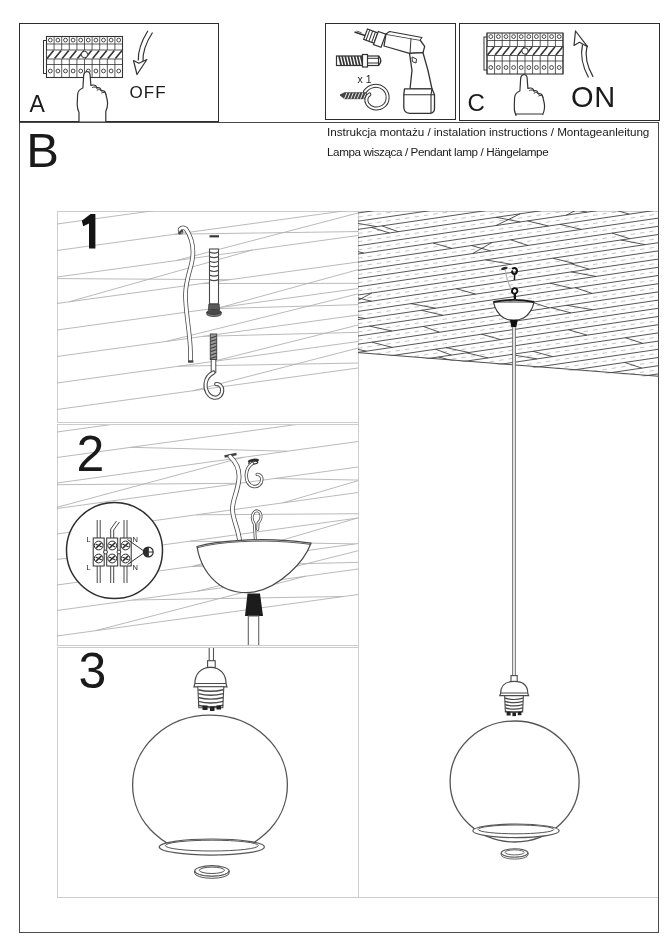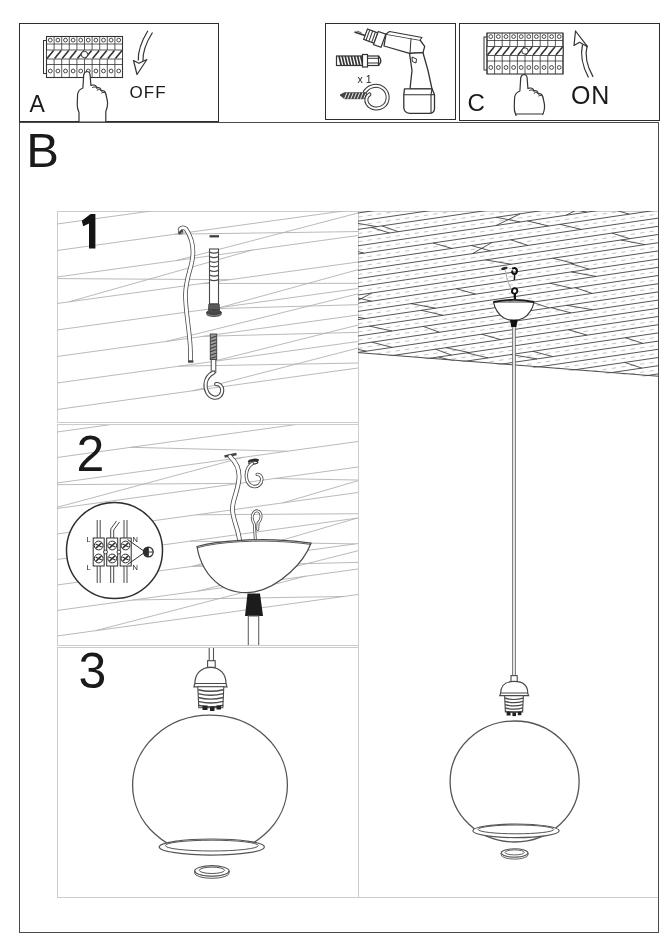--- a/index.html
+++ b/index.html
@@ -503,16 +503,18 @@
         <path d="M537.9,95.6 c2.1,-1.3 3.9,-0.8 4.8,1.3" fill="none" stroke="#333" stroke-width="1"></path>
 <path d="M588,77 C581,64 580,53 582,44" fill="none" stroke="#333" stroke-width="1.2"></path>
         <path d="M592.6,76.4 C585.6,64 584.6,53 586.6,45" fill="none" stroke="#333" stroke-width="1.2"></path>
         <path d="M575,30.5 L573.5,45 L579,41.8 L587,46.2 Z" fill="#fff" stroke="#333" stroke-width="1.2" stroke-linejoin="round"></path>
       </g>
     </svg>
 <div style="position:absolute;left:19px;top:122px;width:640px;height:811px;border:1.6px solid #4a4a4a;background:none"></div>
 <div class="lab" style="left:29.5px;top:92.5px;font-size:23px">A</div>
 <div class="lab" style="left:129.5px;top:83.5px;font-size:17px;letter-spacing:1.1px">OFF</div>
 <div class="lab" style="left:467.5px;top:90.5px;font-size:24px">C</div>
-<div class="lab" style="left:571px;top:82.5px;font-size:25px;letter-spacing:0.8px">ON</div>
+<div class="lab" style="left:571px;top:82.5px;font-size:29px;letter-spacing:0.8px">ON</div>
 <div class="lab" style="left:26.3px;top:125.8px;font-size:49px">B</div>
 <div class="lab" style="left:76.6px;top:428.6px;font-size:50px">2</div>
 <div class="lab" style="left:78.6px;top:646.1px;font-size:50px">3</div>
+<div class="lab" style="left:327px;top:126px;font-size:11.7px;letter-spacing:-0.05px">Instrukcja montażu / instalation instructions / Montageanleitung</div>
+<div class="lab" style="left:327px;top:145.6px;font-size:11.7px;letter-spacing:-0.42px">Lampa wisząca / Pendant lamp / Hängelampe</div>
 </div>
 </body></html>

